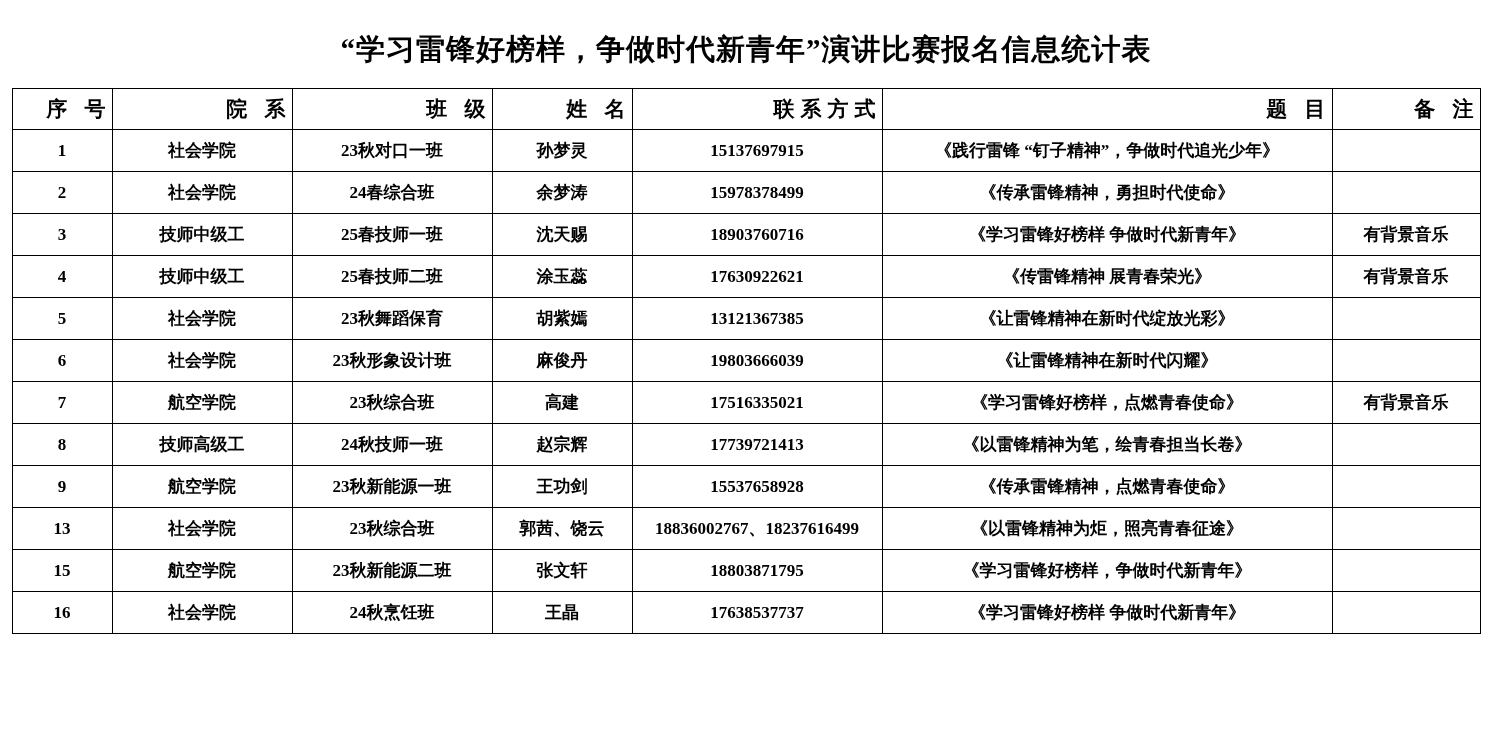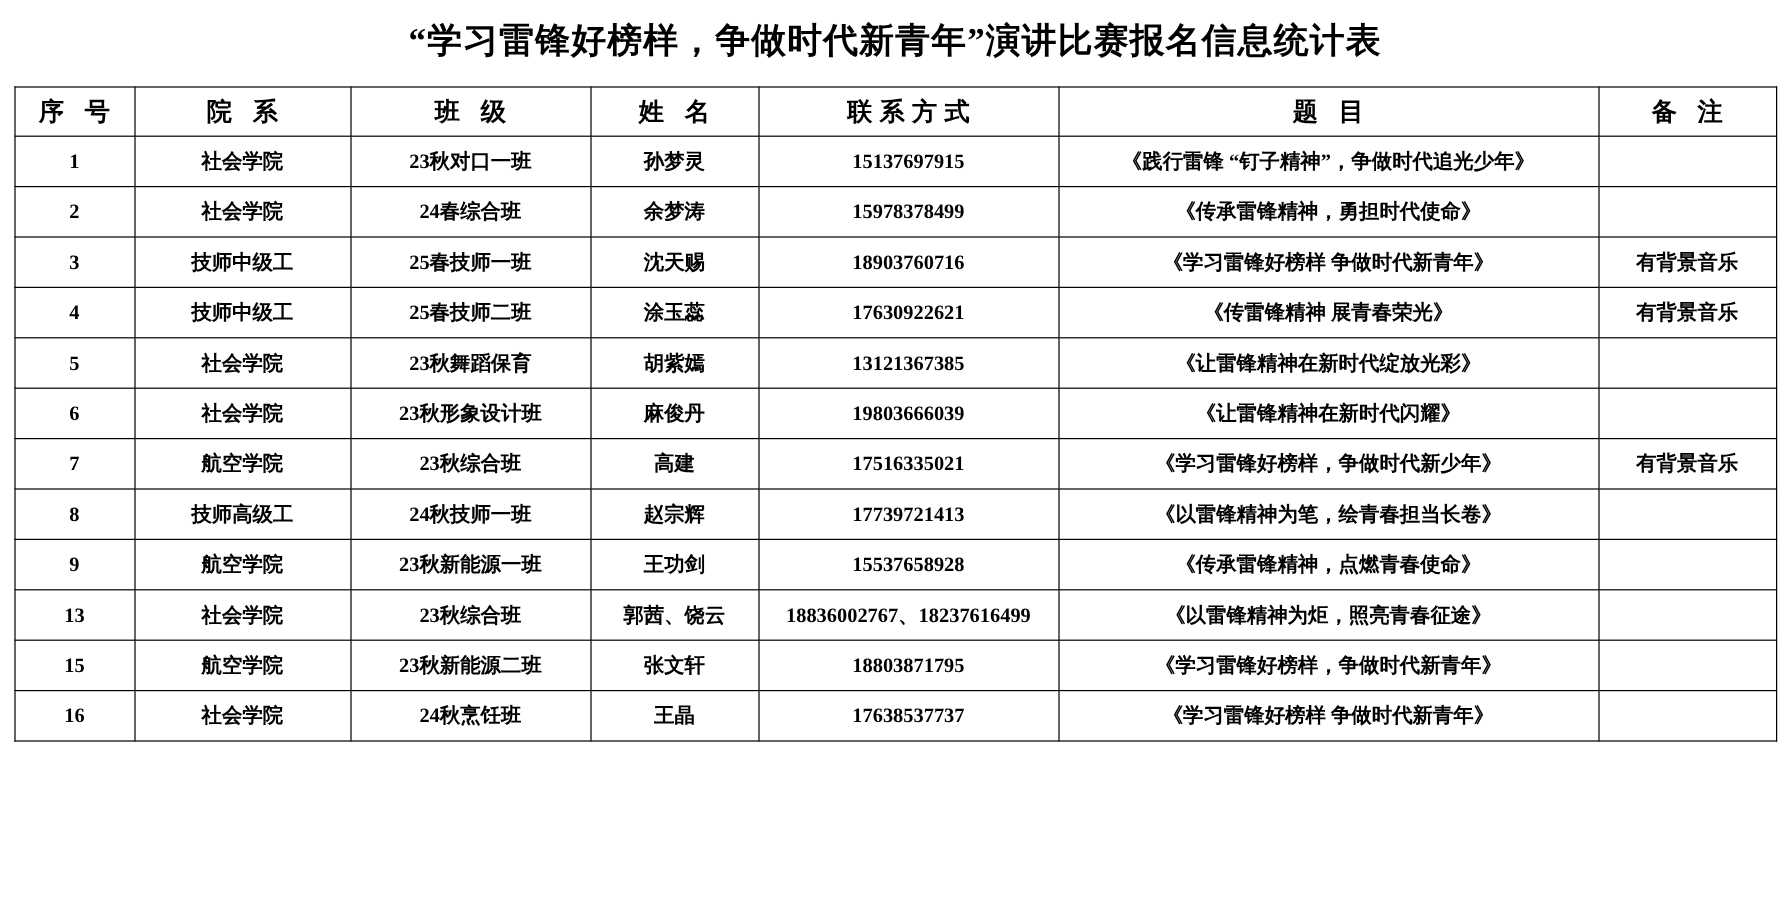--- a/index.html
+++ b/index.html
@@ -19,21 +19,21 @@
     height: 756px;
     position: relative;
     box-sizing: border-box;
     padding: 0;
   }
   .doc-title {
     text-align: center;
     font-size: 29px;
     font-weight: bold;
     letter-spacing: 1px;
-    padding-top: 14px;
+    padding-top: 30px;
     padding-bottom: 18px;
     font-family: "Liberation Serif", "DejaVu Serif", serif;
   }
   table.reg-table {
     border-collapse: collapse;
     width: 1468px;
     margin: 0 auto;
     table-layout: fixed;
   }
   table.reg-table th,
@@ -45,20 +45,21 @@
     padding: 0;
     overflow: hidden;
     white-space: nowrap;
   }
   table.reg-table th {
     height: 40px;
     font-size: 21px;
     font-weight: bold;
     letter-spacing: 6px;
     text-indent: 6px;
+    text-align: right;
   }
   table.reg-table td {
     height: 41px;
     font-size: 17px;
     font-weight: bold;
   }
   td.c-idx {
     font-size: 19px;
     font-weight: normal;
     font-family: "Liberation Serif", "DejaVu Serif", serif;
@@ -165,21 +166,21 @@
         <td class="c-phone">19803666039</td>
         <td class="c-topic">《让雷锋精神在新时代闪耀》</td>
         <td class="c-note"></td>
       </tr>
       <tr>
         <td class="c-idx">7</td>
         <td class="c-dept">航空学院</td>
         <td class="c-class">23秋综合班</td>
         <td class="c-name">高建</td>
         <td class="c-phone">17516335021</td>
-        <td class="c-topic">《学习雷锋好榜样，争做时代新少年》</td>
+        <td class="c-topic">《学习雷锋好榜样，点燃青春使命》</td>
         <td class="c-note">有背景音乐</td>
       </tr>
       <tr>
         <td class="c-idx">8</td>
         <td class="c-dept">技师高级工</td>
         <td class="c-class">24秋技师一班</td>
         <td class="c-name">赵宗辉</td>
         <td class="c-phone">17739721413</td>
         <td class="c-topic">《以雷锋精神为笔，绘青春担当长卷》</td>
         <td class="c-note"></td>

